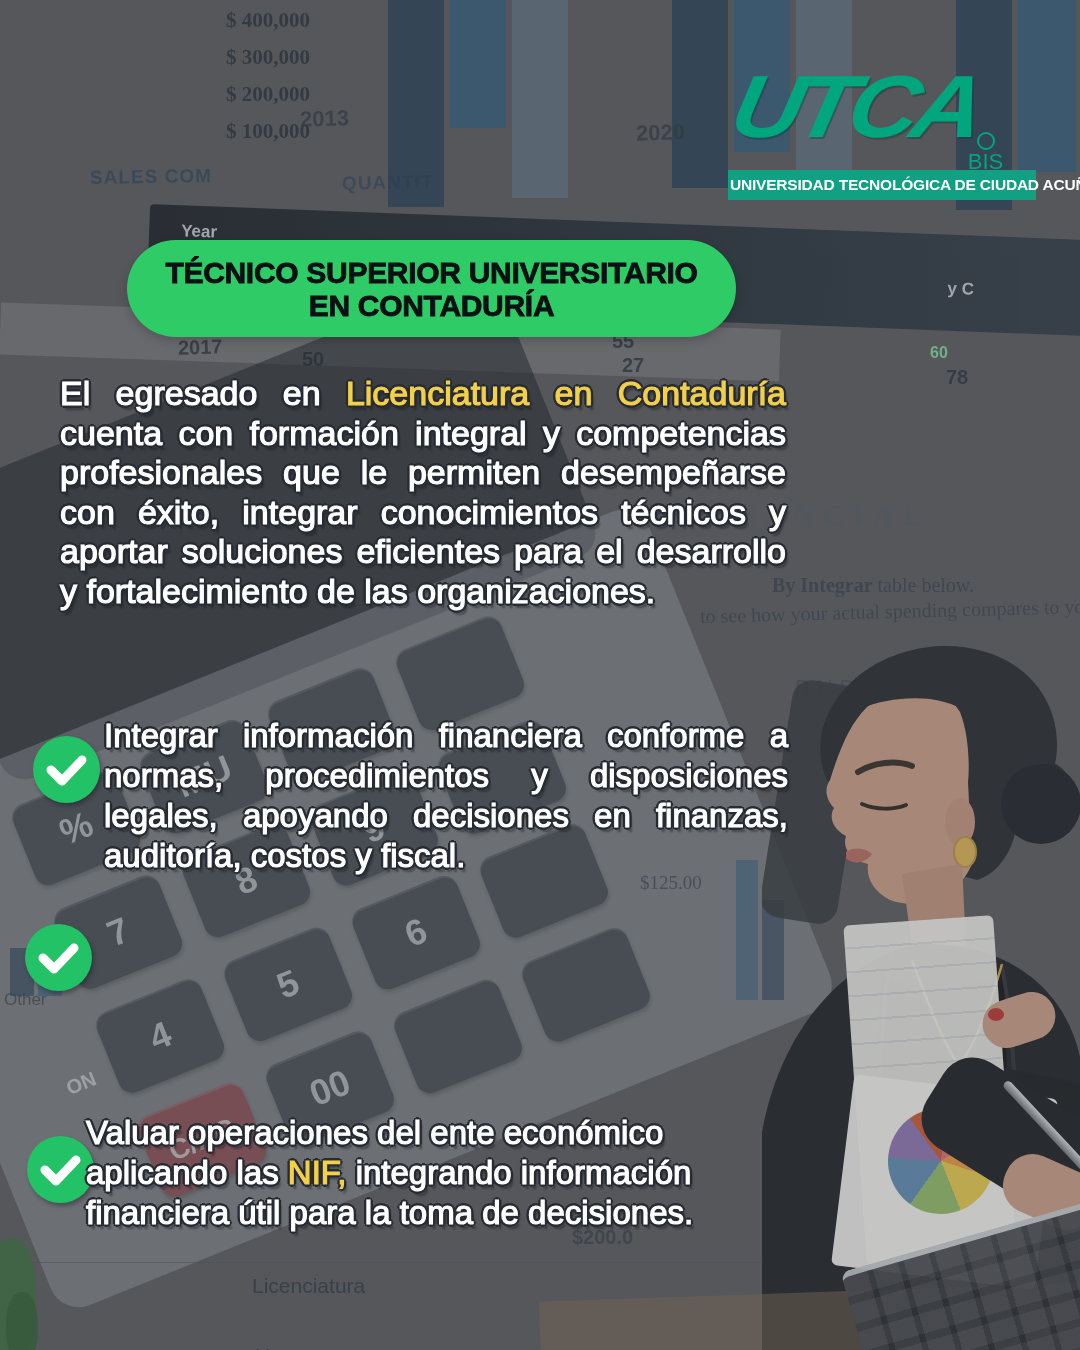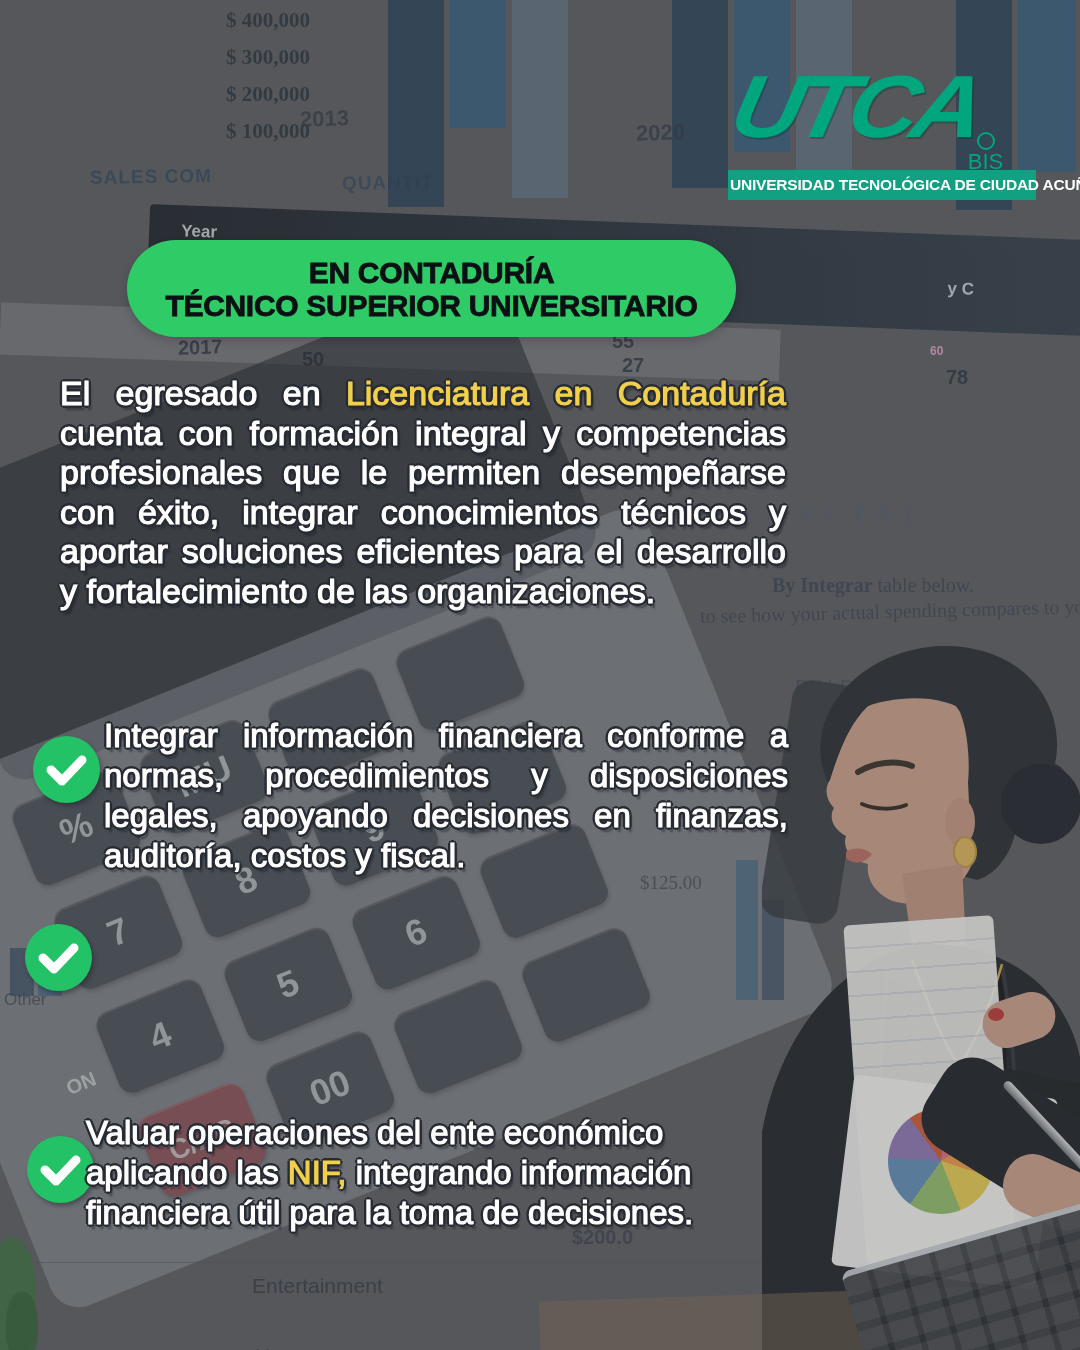--- a/index.html
+++ b/index.html
@@ -79,21 +79,21 @@
     <div class="strip">
       <span style="left:32px;top:16px;">Year</span>
       <span style="left:268px;top:30px;">Company A</span>
       <span style="left:800px;top:44px;">y C</span>
     </div>
     <div class="abs" style="left:0;top:316px;width:780px;height:52px;background:#c8cacc;opacity:.22;transform:rotate(2deg);"></div>
     <div class="bgtxt" style="left:178px;top:336px;font-size:20px;opacity:.8;color:#1f2833;transform:rotate(-2deg);">2017</div>
     <div class="bgtxt" style="left:302px;top:348px;font-size:20px;opacity:.8;color:#1f2833;">50</div>
     <div class="bgtxt" style="left:612px;top:330px;font-size:20px;opacity:.8;color:#1f2833;">55</div>
     <div class="bgtxt" style="left:622px;top:354px;font-size:20px;opacity:.8;color:#1f2833;">27</div>
-    <div class="bgtxt" style="left:930px;top:344px;font-size:12px;opacity:.8;color:#f9a8d4;">60</div>
+    <div class="bgtxt" style="left:930px;top:344px;font-size:16px;opacity:.8;color:#86efac;">60</div>
     <div class="bgtxt" style="left:946px;top:366px;font-size:20px;opacity:.8;color:#1f2833;">78</div>
 
     <div class="calc">
       <div class="calc-screen"></div>
       <div class="calc-body"></div>
       <div class="bgtxt" style="left:150px;top:600px;color:#e7ebee;font-size:20px;opacity:.6;">ON</div>
       <div class="calc-keys">
         <div class="key">%</div>
         <div class="key">MU</div>
         <div class="key"></div>
@@ -123,21 +123,21 @@
     <div class="bgtxt serif" style="left:640px;top:872px;font-size:19px;font-weight:400;color:#39424e;opacity:.8;">$125.00</div>
     <div class="bar" style="left:736px;top:860px;width:22px;height:140px;background:#28597d;opacity:.55;"></div>
     <div class="bar" style="left:762px;top:900px;width:22px;height:100px;background:#1c3750;opacity:.55;"></div>
 
     <div class="bar" style="left:10px;top:948px;width:24px;height:48px;background:#1c3750;opacity:.6;"></div>
     <div class="bar" style="left:38px;top:930px;width:24px;height:66px;background:#28597d;opacity:.6;"></div>
     <div class="bgtxt" style="left:4px;top:990px;font-size:17px;font-weight:400;color:#2e3742;opacity:.7;text-align:center;">Other</div>
 
     <div class="abs" style="left:768px;top:1252px;width:3px;height:98px;background:#3a424c;opacity:.6;"></div>
     <div class="abs" style="left:0;top:1262px;width:770px;height:1px;background:#454d57;opacity:.5;"></div>
-    <div class="bgtxt" style="left:252px;top:1274px;font-size:21px;font-weight:400;color:#29313c;opacity:.85;">Entertainment</div>
+    <div class="bgtxt" style="left:252px;top:1274px;font-size:21px;font-weight:400;color:#29313c;opacity:.85;">Licenciatura</div>
     <div class="bgtxt" style="left:255px;top:1392px;font-size:21px;font-weight:400;color:#29313c;opacity:.85;">Food</div>
     <div class="bgtxt" style="left:255px;top:1344px;font-size:21px;font-weight:400;color:#29313c;opacity:.85;">Home</div>
     <div class="bgtxt" style="left:572px;top:1226px;font-size:20px;color:#2a323d;opacity:.65;">$200.0</div>
 
     <svg style="position:absolute;left:762px;top:612px;" width="318" height="738" viewBox="0 0 318 738">
       <rect x="14" y="70" width="78" height="240" rx="20" fill="#2e3237" opacity=".85" transform="rotate(9 53 190)"></rect>
       <path d="M60,120 C80,40 190,10 255,55 C290,80 300,120 293,152 C310,158 318,190 305,212 C292,232 266,230 255,210 C252,240 235,262 215,268 L150,250 C100,215 48,180 60,120 Z" fill="#22262c"></path>
       <circle cx="279" cy="192" r="40" fill="#1a1e24"></circle>
       <path d="M105,95 C140,70 182,72 198,100 C206,120 208,150 206,170 L210,252 C198,282 160,300 128,288 C112,280 104,266 106,252 C88,248 80,236 84,224 C72,218 66,206 72,196 C64,188 62,176 68,168 C78,136 88,112 105,95 Z" fill="#c69a83"></path>
       <path d="M100,96 C130,58 192,58 207,102 C180,80 130,84 100,96 Z" fill="#22262c"></path>
@@ -180,22 +180,22 @@
     <div class="logo-acronym" style="margin-left:14px;">UTCA</div>
     <div class="abs" style="left:222px;top:66px;text-align:center;">
       <div style="width:14px;height:14px;border:2px solid #00a67e;border-radius:50%;margin:0 auto 1px;"></div>
       <div class="bis" style="font-size:22px;">BIS</div>
       <div class="bis" style="font-size:8.5px;letter-spacing:1px;">UNIVERSITIES</div>
     </div>
     <div class="logo-banner" style="position:absolute;left:0;top:104px;width:304px;">UNIVERSIDAD TECNOLÓGICA DE CIUDAD ACUÑA</div>
   </div>
 
   <div class="badge">
+    <div>TÉCNICO SUPERIOR UNIVERSITARIO</div>
     <div>EN CONTADURÍA</div>
-    <div>TÉCNICO SUPERIOR UNIVERSITARIO</div>
   </div>
 
   <p class="intro body-copy" style="margin:0;">
     <span>El egresado en </span><span class="hl">Licenciatura en Contaduría</span><span> cuenta con formación integral y competencias profesionales que le permiten desempeñarse con éxito, integrar conocimientos técnicos y aportar soluciones eficientes para el desarrollo y fortalecimiento de las organizaciones.</span>
   </p>
 
   <svg class="check" style="left:33px;top:736px;" width="67" height="67" viewBox="0 0 67 67">
     <circle cx="33.5" cy="33.5" r="33.5" fill="#24c266"></circle>
     <path d="M18 34 L29 45 L49 24" stroke="#fff" stroke-width="9" fill="none" stroke-linecap="round" stroke-linejoin="round"></path>
   </svg>

